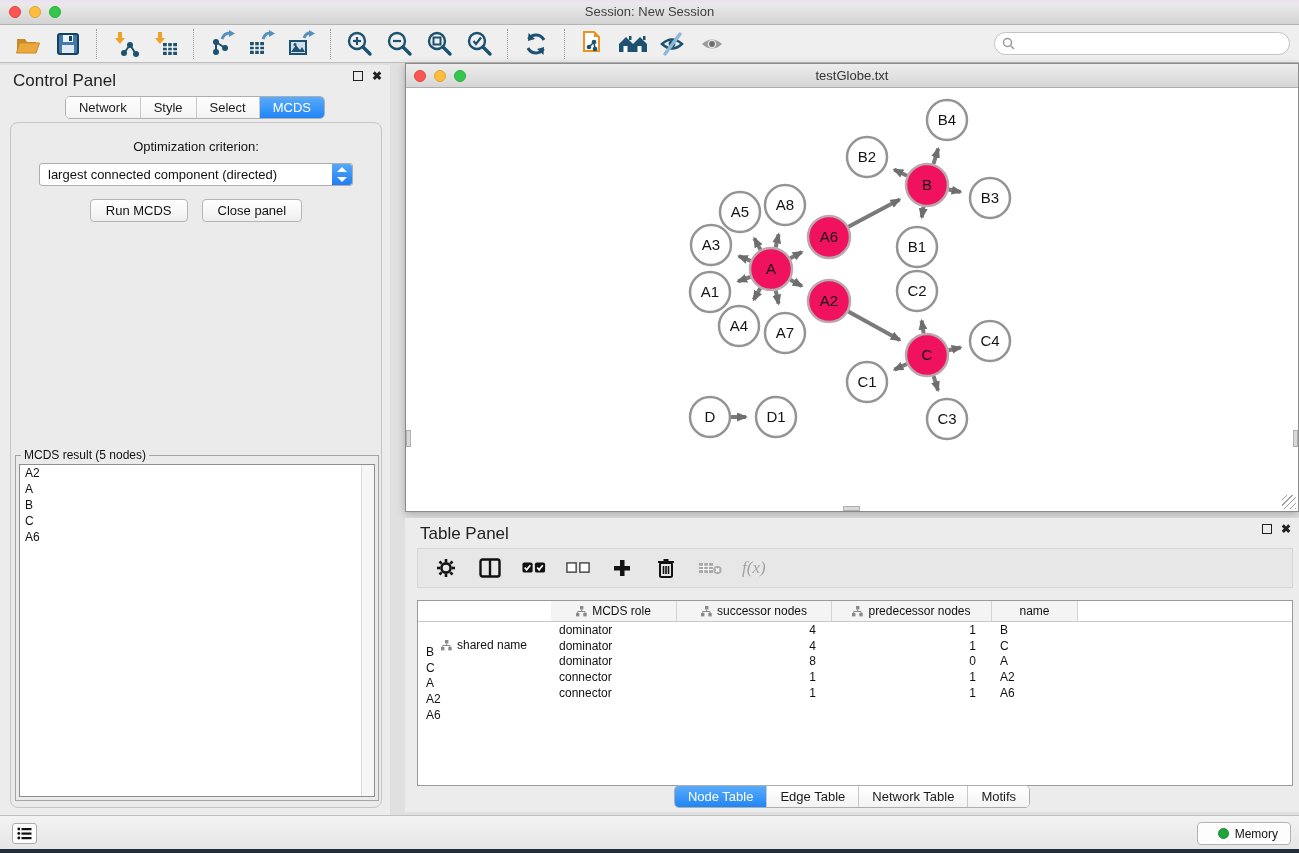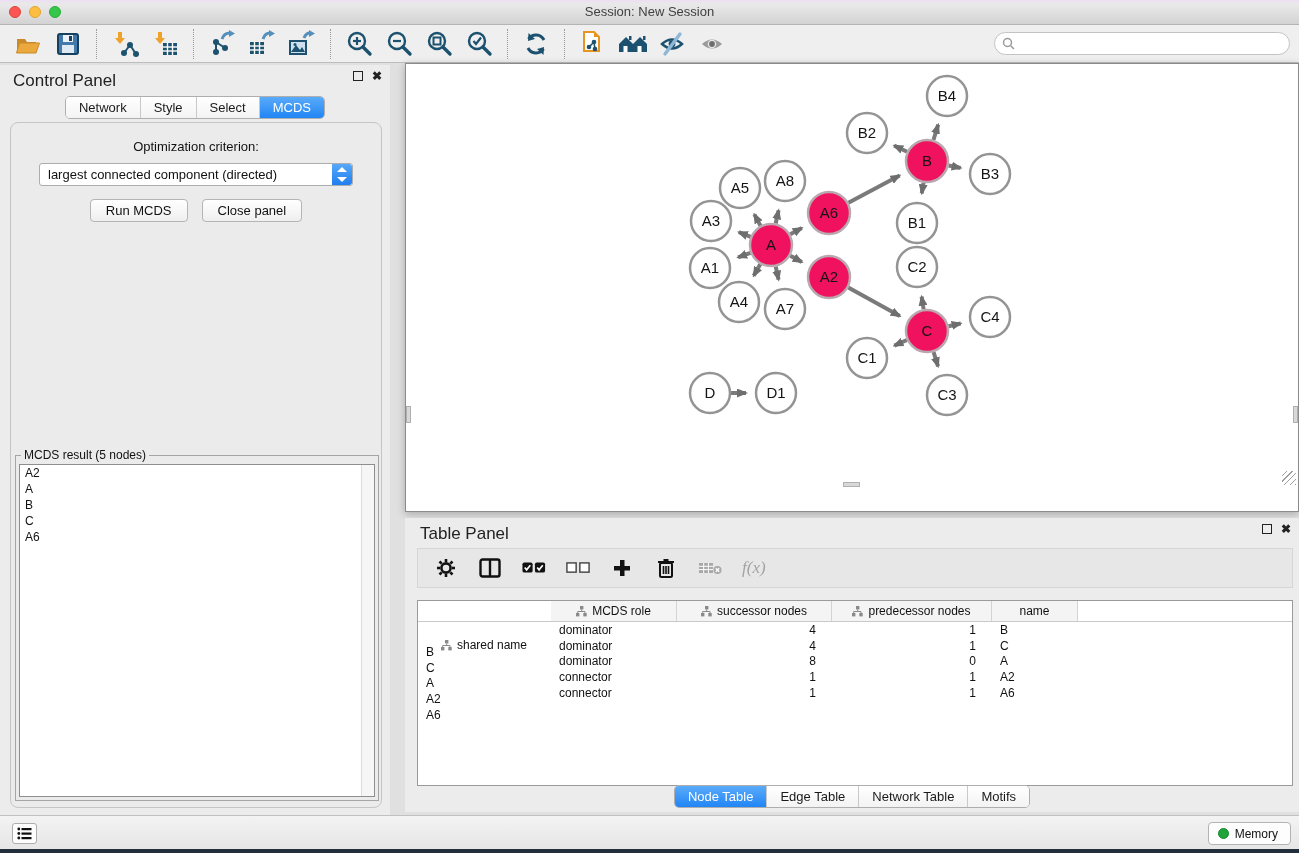--- a/index.html
+++ b/index.html
@@ -107,21 +107,21 @@
   .td.num { text-align:right; padding-right:16px; }
 
   .ttabsrow { position:absolute; left:0; right:0; bottom:4px; display:flex; justify-content:center; }
 
   
   .statusbar { position:absolute; left:0; top:815px; width:1299px; height:34px;
     background:linear-gradient(#f3f3f3,#e6e6e6); border-top:1px solid #c0c0c0; }
   .listbtn { position:absolute; left:12px; top:7px; width:25px; height:21px;
     background:#fdfdfd; border:1px solid #adadad; border-radius:3px;
     display:flex; align-items:center; justify-content:center; cursor:pointer; }
-  .membtn { position:absolute; right:8px; top:6px; height:23px; padding:0 12px 0 9px;
+  .membtn { position:absolute; right:8px; top:6px; height:23px; padding:0 12px 0 20px;
     background:#fdfdfd; border:1px solid #b3b3b3; border-radius:4px;
     display:flex; align-items:center; gap:6px; font-size:12px; color:#111; cursor:pointer; }
   .memdot { width:11px; height:11px; border-radius:50%; background:#1fa33b; border:1px solid #178a2f; }
 </style>
 </head>
 <body>
 
 <div class="app">
 
   <div class="titlebar">
@@ -347,20 +347,28 @@
                 <div class="item">C</div>
                 <div class="item">A6</div>
               </div>
             <div class="scrolltrack"></div>
           </div>
         </div>
       </div>
     </div>
 
     <div class="netwin">
+      <div class="wtitle">
+        <div class="lights">
+          <div class="light red"></div>
+          <div class="light yellow"></div>
+          <div class="light green"></div>
+        </div>
+        <div class="title">testGlobe.txt</div>
+      </div>
       <div class="canvas">
         <svg id="graph-svg" width="892" height="423" viewBox="0 0 892 423">
           <defs>
             <marker id="arrow" markerWidth="11" markerHeight="9" refX="9" refY="4.5" orient="auto" markerUnits="userSpaceOnUse">
               <path d="M0,0 L11,4.5 L0,9 Z" fill="#6e6e6e"></path>
             </marker>
           </defs>
         <line x1="344.4146596993366" y1="188.76168568713538" x2="332.0709185918138" y2="193.4158831539063" stroke="#7a7a7a" stroke-width="4" marker-end="url(#arrow)"></line>
             <line x1="344.5735128005243" y1="172.8294051202097" x2="332.85430072655777" y2="168.1417202906231" stroke="#7a7a7a" stroke-width="4" marker-end="url(#arrow)"></line>
             <line x1="354.230235352432" y1="200.1836432784806" x2="347.68604270122916" y2="211.84048643843556" stroke="#7a7a7a" stroke-width="4" marker-end="url(#arrow)"></line>

